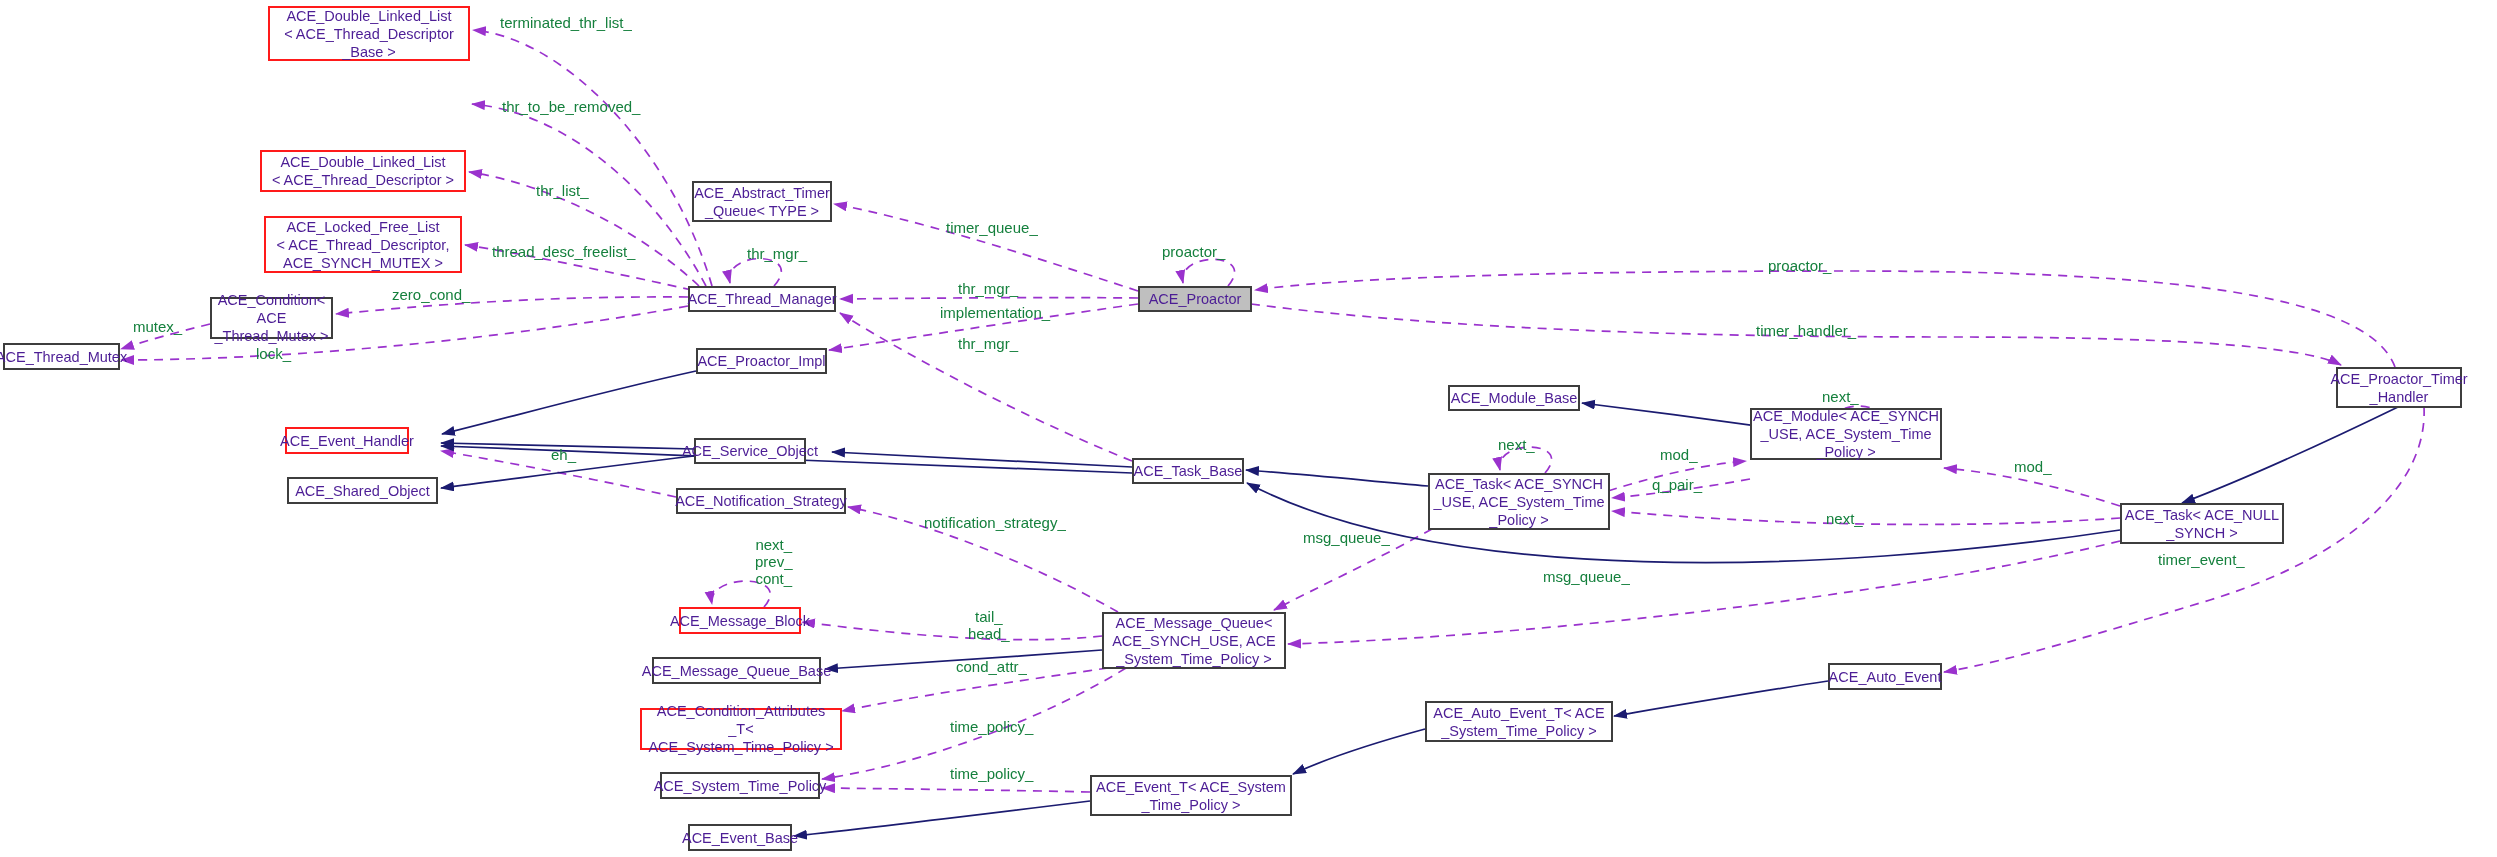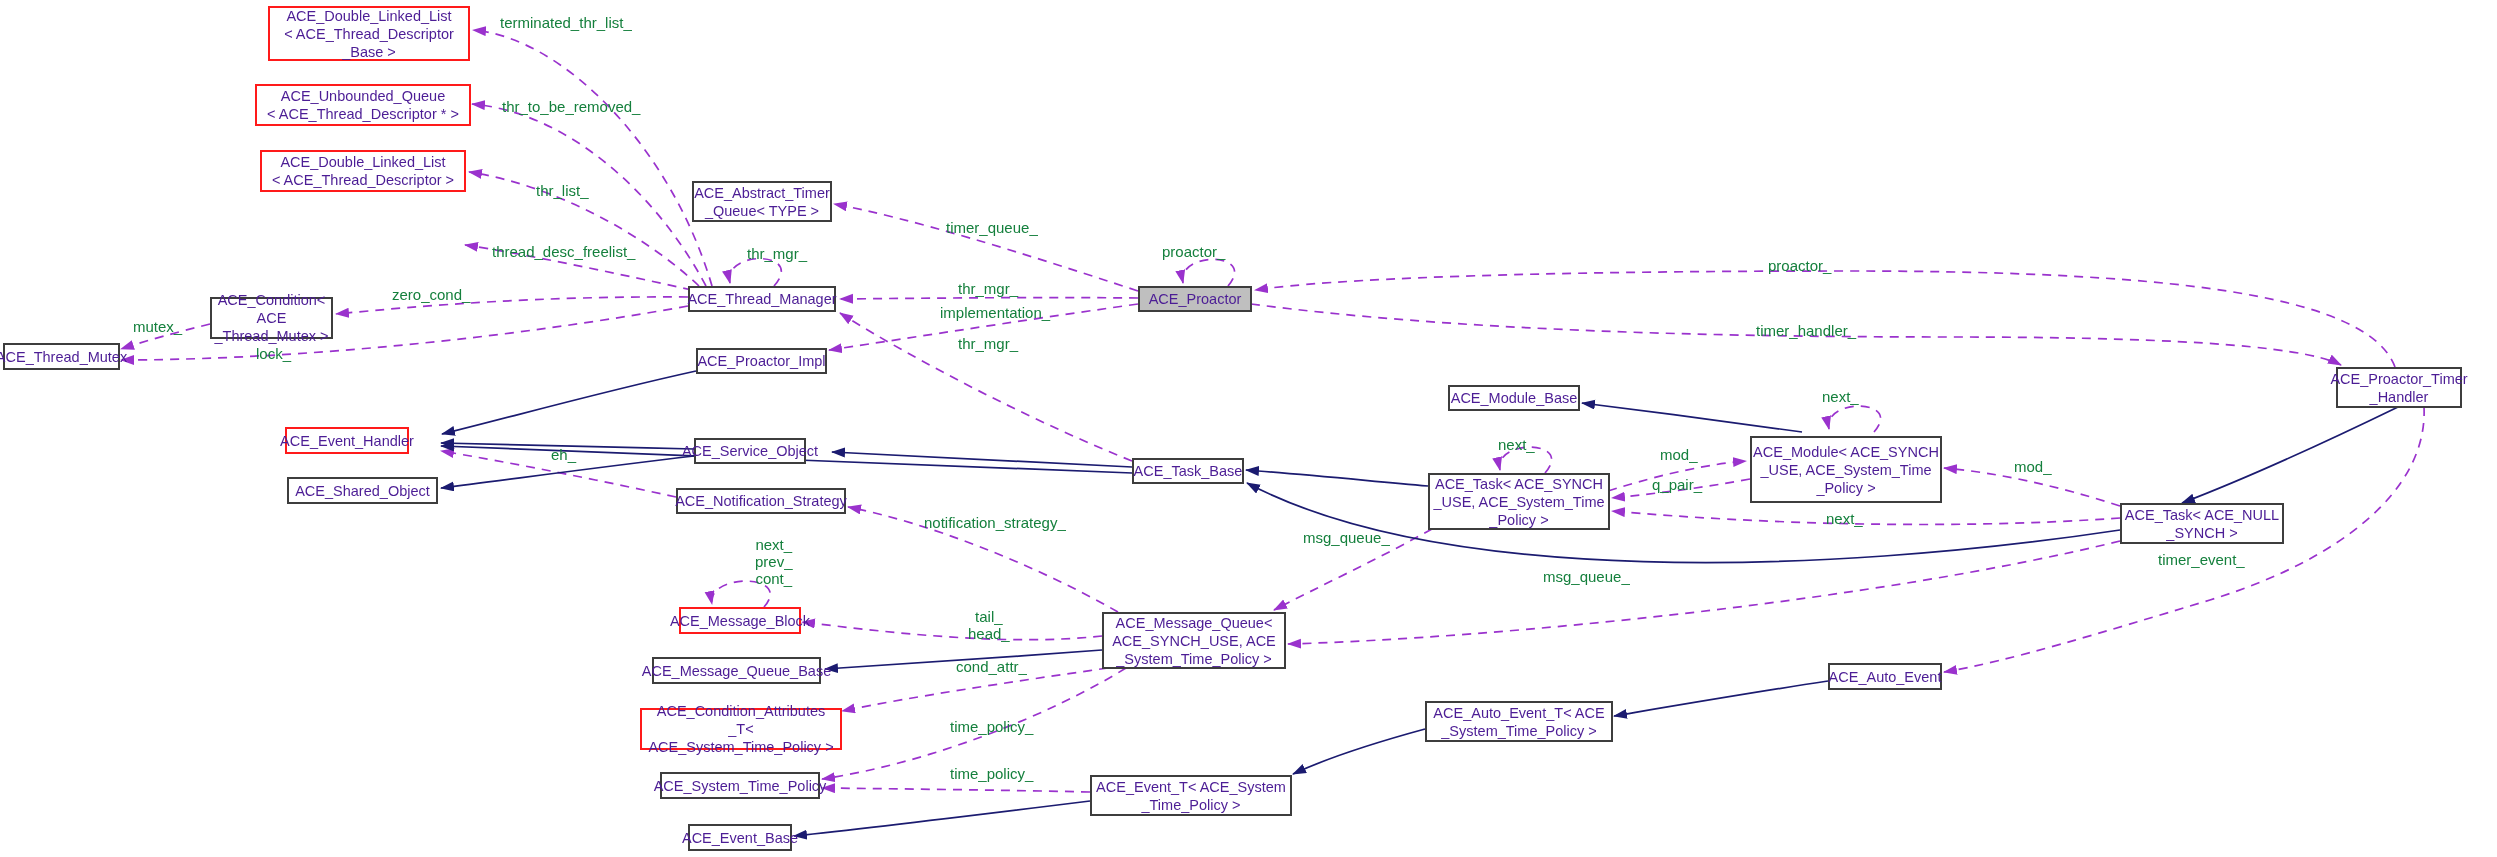--- a/index.html
+++ b/index.html
@@ -74,24 +74,25 @@
     <path class="edge-i" d="M 1102,650 C 1010,657 920,663 825,669" marker-end="url(#ab)"></path>
     <path class="edge-i" d="M 1090,801 C 985,814 880,827 794,836" marker-end="url(#ab)"></path>
     <path class="edge-i" d="M 1425,729 C 1370,744 1325,759 1293,774" marker-end="url(#ab)"></path>
     <path class="edge-i" d="M 1828,681 C 1755,692 1685,704 1614,716" marker-end="url(#ab)"></path>
     <path class="edge-i" d="M 1802,432 C 1730,422 1655,412 1582,403" marker-end="url(#ab)"></path>
   </svg>
 
   <div class="node red" style="left:268px;top:6px;width:202px;height:55px;">ACE_Double_Linked_List
 &lt; ACE_Thread_Descriptor
 _Base &gt;</div>
-  <div class="node red" style="left:255px;top:84px;width:216px;height:42px;">ACE_Unbounded_Queue
-&lt; ACE_Thread_Descriptor * &gt;</div>
   <div class="node red" style="left:260px;top:150px;width:206px;height:42px;">ACE_Double_Linked_List
 &lt; ACE_Thread_Descriptor &gt;</div>
+  <div class="node red" style="left:264px;top:216px;width:198px;height:57px;">ACE_Locked_Free_List
+&lt; ACE_Thread_Descriptor,
+ACE_SYNCH_MUTEX &gt;</div>
   <div class="node" style="left:210px;top:297px;width:123px;height:42px;">ACE_Condition&lt; ACE
 _Thread_Mutex &gt;</div>
   <div class="node" style="left:3px;top:343px;width:117px;height:27px;">ACE_Thread_Mutex</div>
   <div class="node red" style="left:285px;top:427px;width:124px;height:27px;">ACE_Event_Handler</div>
   <div class="node" style="left:287px;top:477px;width:151px;height:27px;">ACE_Shared_Object</div>
   <div class="node" style="left:692px;top:181px;width:140px;height:41px;">ACE_Abstract_Timer
 _Queue&lt; TYPE &gt;</div>
   <div class="node" style="left:688px;top:286px;width:148px;height:26px;">ACE_Thread_Manager</div>
   <div class="node main" style="left:1138px;top:286px;width:114px;height:26px;">ACE_Proactor</div>
   <div class="node" style="left:696px;top:348px;width:131px;height:26px;">ACE_Proactor_Impl</div>
@@ -106,21 +107,21 @@
   <div class="node" style="left:1132px;top:458px;width:112px;height:26px;">ACE_Task_Base</div>
   <div class="node" style="left:1102px;top:612px;width:184px;height:57px;">ACE_Message_Queue&lt;
 ACE_SYNCH_USE, ACE
 _System_Time_Policy &gt;</div>
   <div class="node" style="left:1090px;top:775px;width:202px;height:41px;">ACE_Event_T&lt; ACE_System
 _Time_Policy &gt;</div>
   <div class="node" style="left:1448px;top:385px;width:132px;height:26px;">ACE_Module_Base</div>
   <div class="node" style="left:1428px;top:473px;width:182px;height:57px;">ACE_Task&lt; ACE_SYNCH
 _USE, ACE_System_Time
 _Policy &gt;</div>
-  <div class="node" style="left:1750px;top:436px;width:192px;height:67px;">ACE_Module&lt; ACE_SYNCH
+  <div class="node" style="left:1750px;top:408px;width:192px;height:52px;">ACE_Module&lt; ACE_SYNCH
 _USE, ACE_System_Time
 _Policy &gt;</div>
   <div class="node" style="left:1425px;top:701px;width:188px;height:41px;">ACE_Auto_Event_T&lt; ACE
 _System_Time_Policy &gt;</div>
   <div class="node" style="left:1828px;top:663px;width:114px;height:27px;">ACE_Auto_Event</div>
   <div class="node" style="left:2120px;top:503px;width:164px;height:41px;">ACE_Task&lt; ACE_NULL
 _SYNCH &gt;</div>
   <div class="node" style="left:2336px;top:367px;width:126px;height:41px;">ACE_Proactor_Timer
 _Handler</div>
 

